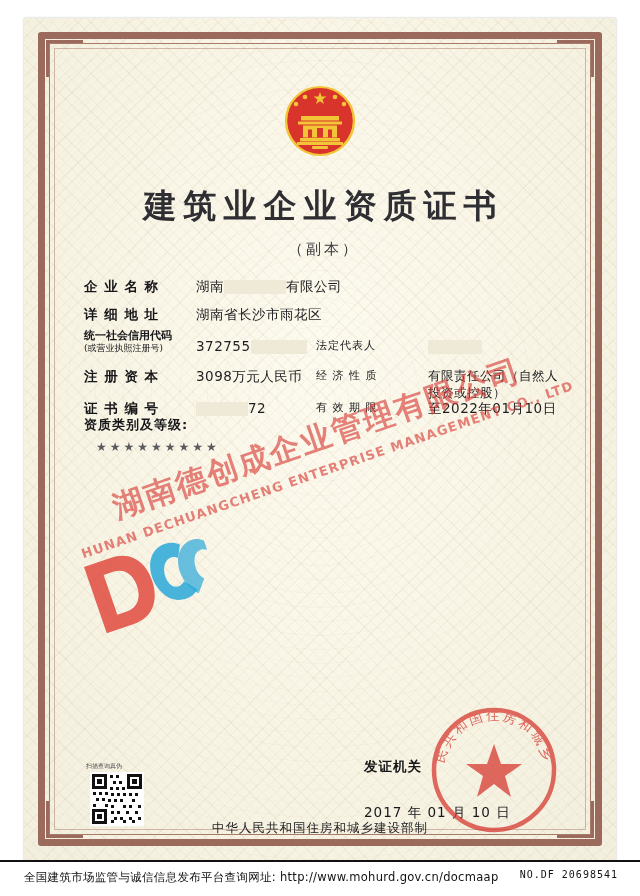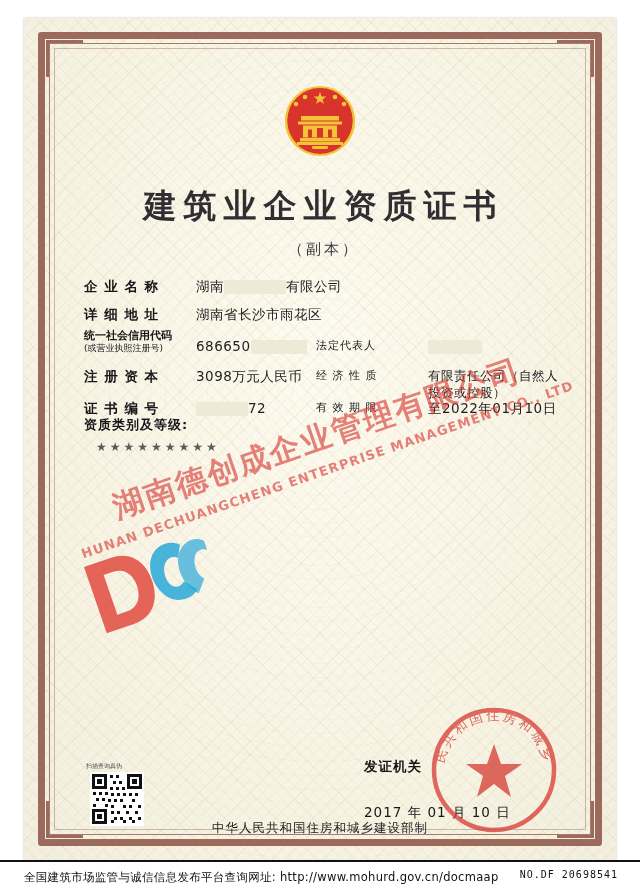--- a/index.html
+++ b/index.html
@@ -401,21 +401,21 @@
         <div class="lbl">详 细 地 址</div>
         <div class="val">湖南省长沙市雨花区</div>
       </div>
 
       <div class="row" style="height:34px;">
         <div class="lbl-two-line">
           <div>统一社会信用代码</div>
           <div style="font-size:9px;font-weight:normal;">(或营业执照注册号)</div>
         </div>
         <div class="val" style="top:8px;">
-          <span>686650</span><span class="redact" style="width:56px;height:14px;"></span>
+          <span>372755</span><span class="redact" style="width:56px;height:14px;"></span>
         </div>
         <div class="lbl2" style="left:232px;top:8px;">法定代表人</div>
         <div class="val mid" style="left:344px;top:8px;">
           <span class="redact" style="width:54px;height:14px;"></span>
         </div>
       </div>
 
       <div class="row" style="height:32px;">
         <div class="lbl">注 册 资 本</div>
         <div class="val">3098万元人民币</div>

